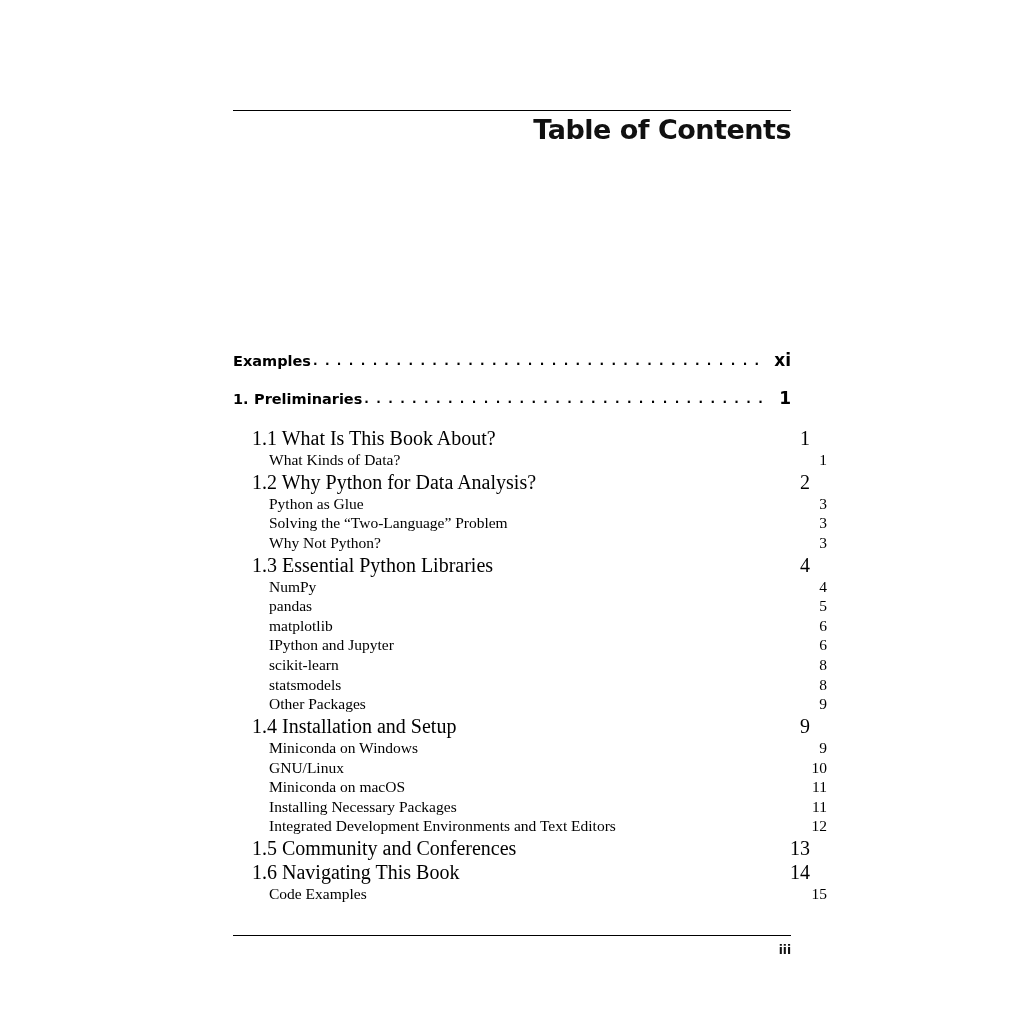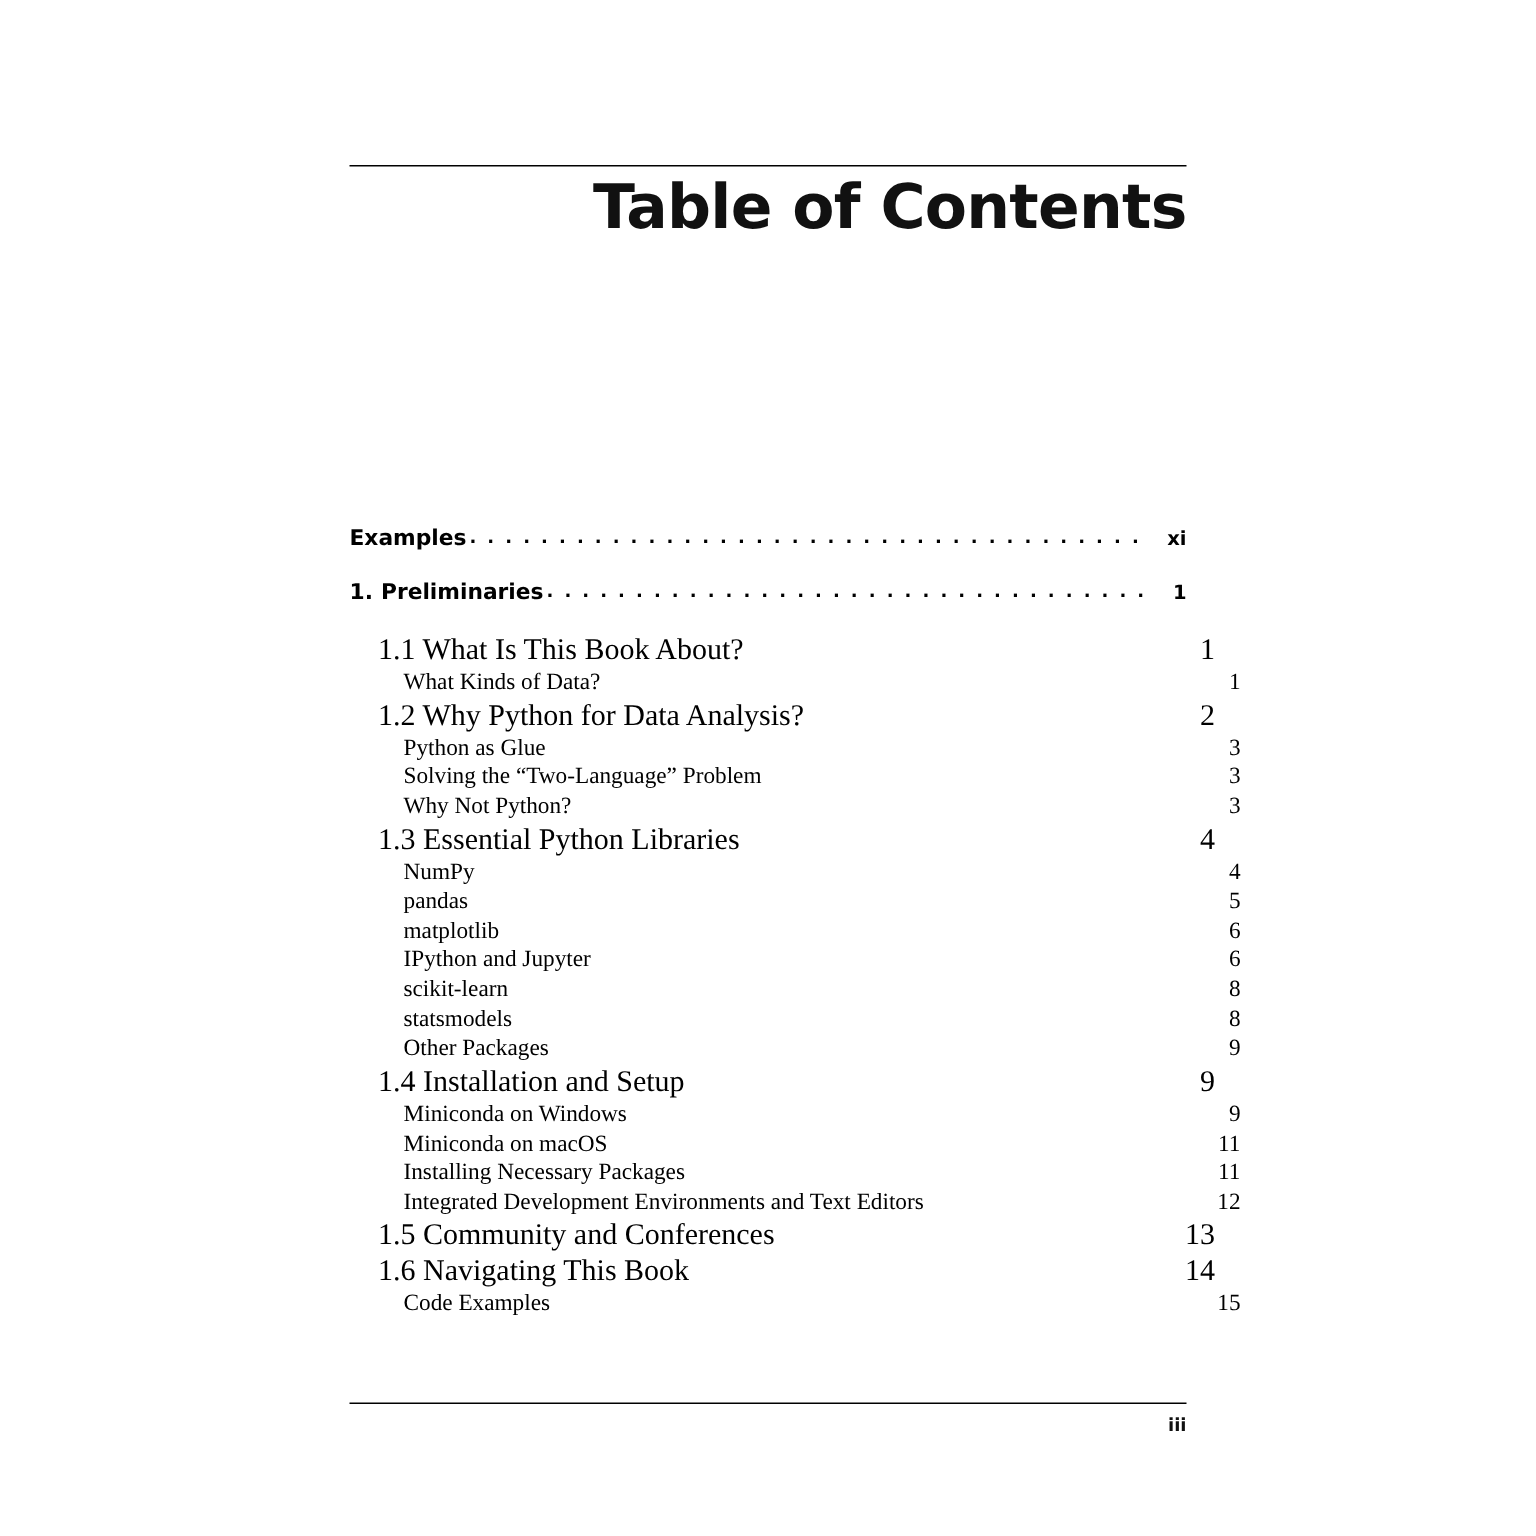--- a/index.html
+++ b/index.html
@@ -38,21 +38,21 @@
     background: #000000;
   }
   .page-title {
     position: absolute;
     left: 0;
     top: 114px;
     width: 558px;
     text-align: right;
     font-family: "DejaVu Sans", sans-serif;
     font-weight: bold;
-    font-size: 41px;
+    font-size: 27px;
     letter-spacing: -0.5px;
     color: #111111;
   }
   .toc {
     position: absolute;
     left: 0;
     top: 352px;
     width: 558px;
   }
   .row {
@@ -86,21 +86,21 @@
   .row.bold .leader {
     font-family: "DejaVu Sans", sans-serif;
     font-weight: bold;
     font-size: 12px;
     letter-spacing: 1.6px;
     position: relative;
     top: -1px;
   }
   .row.bold .pageno {
     width: 26px;
-    font-size: 13px;
+    font-size: 17px;
   }
   .row.bold.chapter .label {
     padding-left: 0;
   }
   .row.bold .num {
     display: inline-block;
     width: 21px;
   }
 
   
@@ -245,20 +245,25 @@
             <span class="label">1.4 Installation and Setup</span>
             <span class="leader"></span>
             <span class="pageno">9</span>
           </div>
           <div class="row sub">
             <span class="label">Miniconda on Windows</span>
             <span class="leader"></span>
             <span class="pageno">9</span>
           </div>
           <div class="row sub">
+            <span class="label">GNU/Linux</span>
+            <span class="leader"></span>
+            <span class="pageno">10</span>
+          </div>
+          <div class="row sub">
             <span class="label">Miniconda on macOS</span>
             <span class="leader"></span>
             <span class="pageno">11</span>
           </div>
           <div class="row sub">
             <span class="label">Installing Necessary Packages</span>
             <span class="leader"></span>
             <span class="pageno">11</span>
           </div>
           <div class="row sub">

